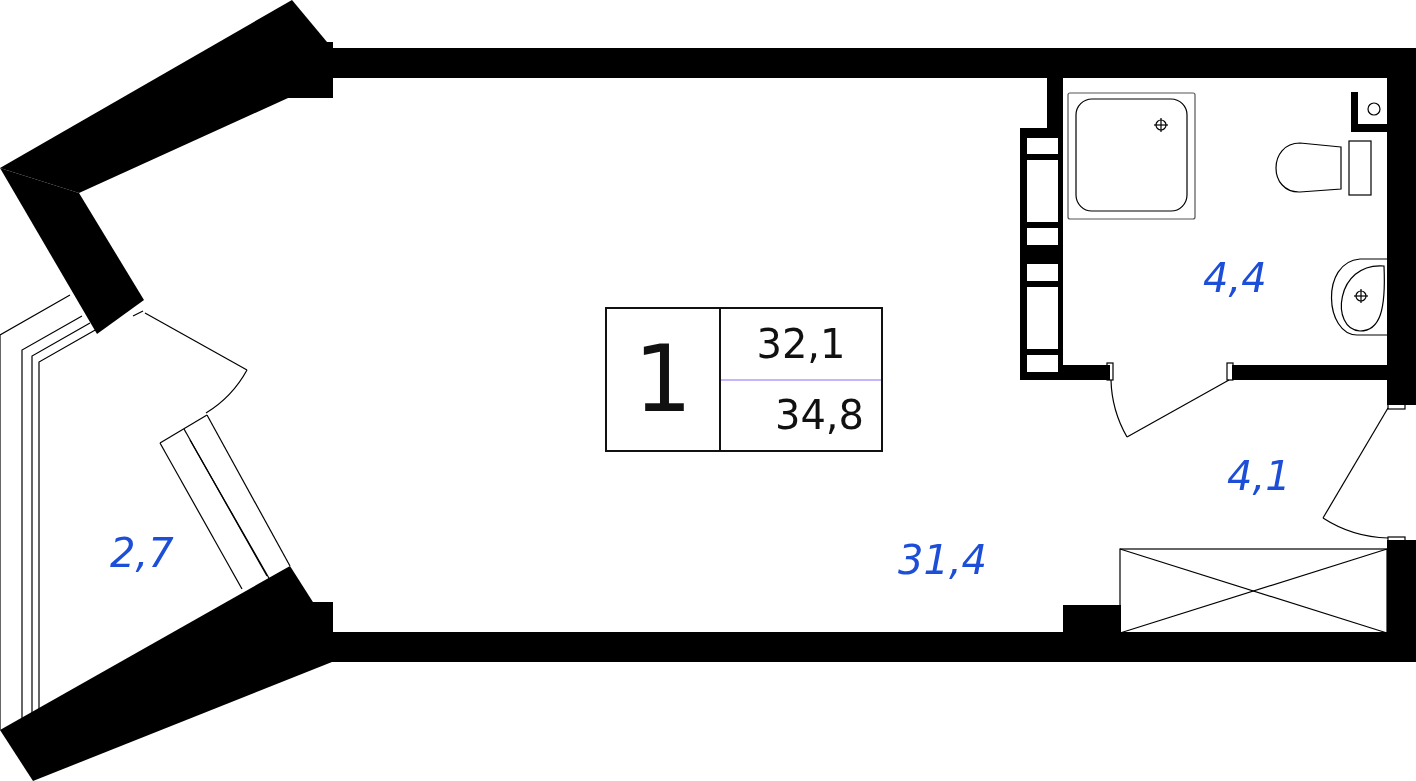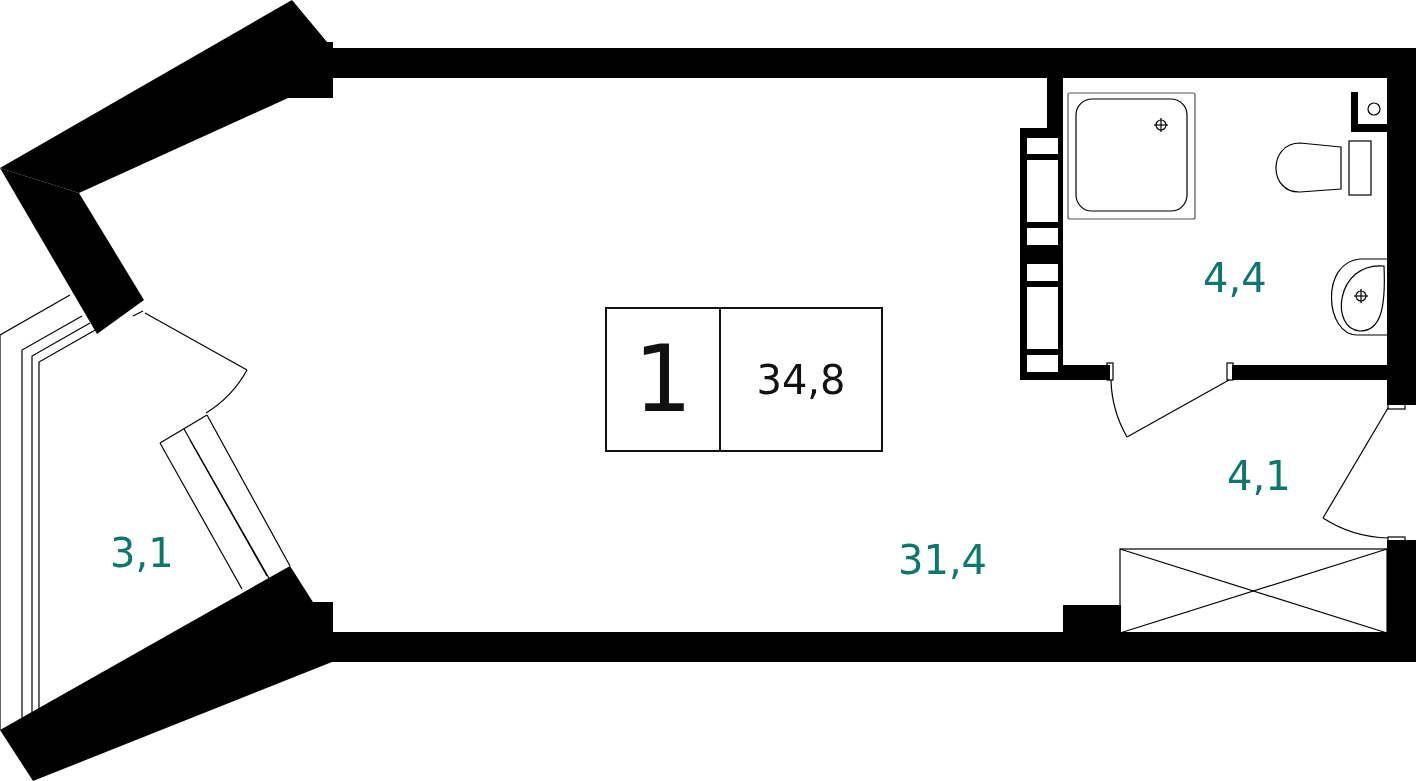--- a/index.html
+++ b/index.html
@@ -1,26 +1,26 @@
 <!DOCTYPE html>
 <html><head>
   <meta charset="utf-8">
   <style>
     html, body { margin: 0; padding: 0; background: #ffffff; }
     body { width: 1416px; height: 781px; position: relative; overflow: hidden; font-family: "DejaVu Sans", sans-serif; }
     svg.plan { position: absolute; left: 0; top: 0; }
     .wall { fill: #000000; }
     .thin { fill: none; stroke: #000000; stroke-width: 1.2; }
     .thin-gray { fill: none; stroke: #555555; stroke-width: 1.2; }
-    .area-label { position: absolute; font-family: "DejaVu Sans", sans-serif; color: #0f766e; font-size: 40px; line-height: 1; white-space: nowrap; }
+    .area-label { position: absolute; font-family: "DejaVu Sans", sans-serif; color: #1d4ed8; font-size: 40px; line-height: 1; white-space: nowrap; font-style: italic; }
     .info-box { position: absolute; left: 605px; top: 307px; width: 278px; height: 145px; border: 2px solid #111; box-sizing: border-box; display: flex; background: #fff; }
     .info-rooms { width: 112px; border-right: 2px solid #111; display: flex; align-items: center; justify-content: center; font-size: 92px; line-height: 1; color: #111; }
     .info-areas { flex: 1; display: flex; flex-direction: column; }
     .info-area { flex: 1; display: flex; align-items: center; justify-content: center; font-size: 40px; color: #111; }
-    .info-area + .info-area { border-top: 2px solid #3b82f6; padding-left: 37px; }
+    .info-area + .info-area { border-top: 2px solid #c4b5fd; padding-left: 37px; }
   </style>
 </head>
 <body>
 
 <svg class="plan" width="1416" height="781" viewBox="0 0 1416 781" xmlns="http://www.w3.org/2000/svg">
 
   <g>
 
     <rect class="wall" x="275" y="48" width="1140" height="30"></rect>
 
@@ -122,20 +122,21 @@
     <polyline class="thin" points="70,295 0,335 0,730"></polyline>
     <polyline class="thin" points="82,316 22,350 22,750"></polyline>
     <polyline class="thin" points="90,323 32,356 32,745"></polyline>
     <polyline class="thin" points="97,329 39,362 39,742"></polyline>
   </g>
 </svg>
 
 <div class="info-box">
   <div class="info-rooms">1</div>
   <div class="info-areas">
+    <div class="info-area">32,1</div>
     <div class="info-area">34,8</div>
   </div>
 </div>
 
 <div class="area-label" style="left:898px; top:540px;">31,4</div>
 <div class="area-label" style="left:1203px; top:258px;">4,4</div>
 <div class="area-label" style="left:1227px; top:456px;">4,1</div>
-<div class="area-label" style="left:110px; top:533px;">3,1</div>
+<div class="area-label" style="left:110px; top:533px;">2,7</div>
 
 </body></html>

